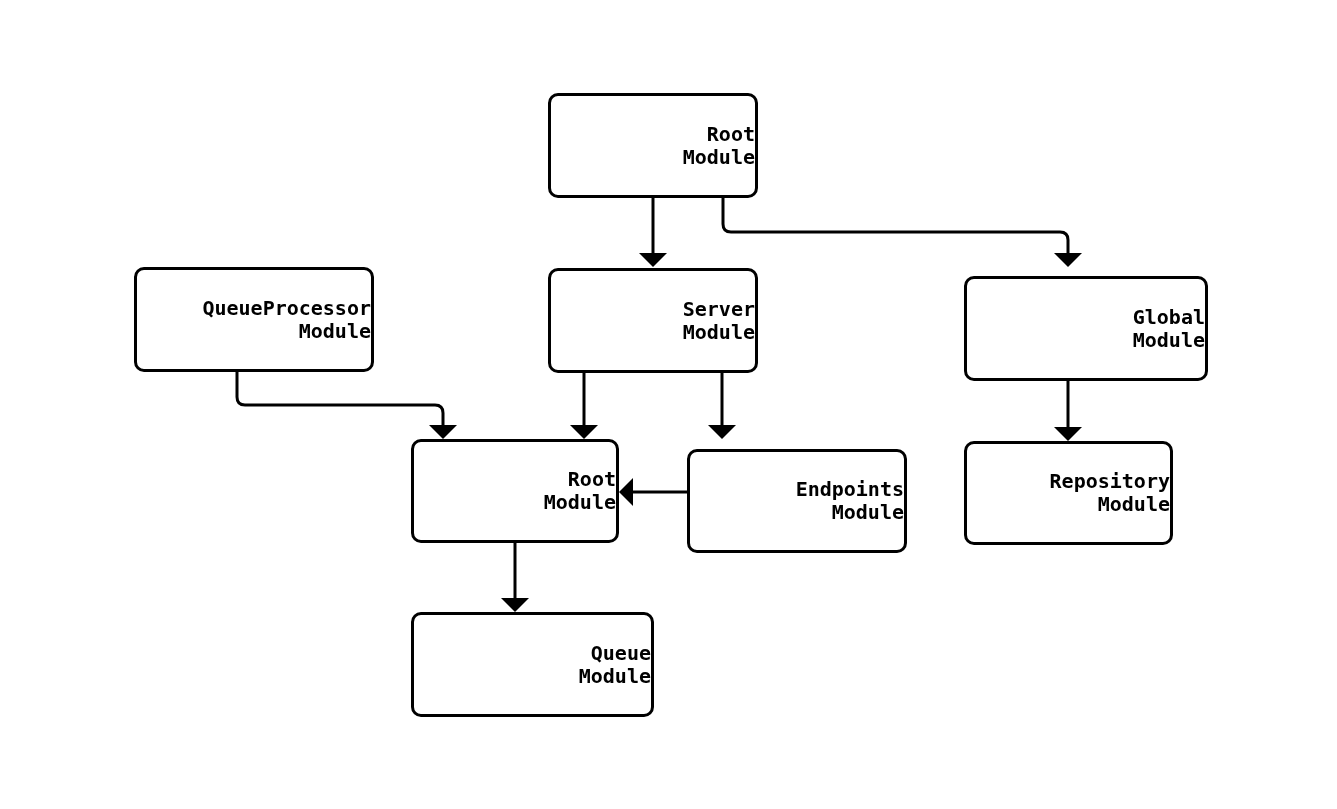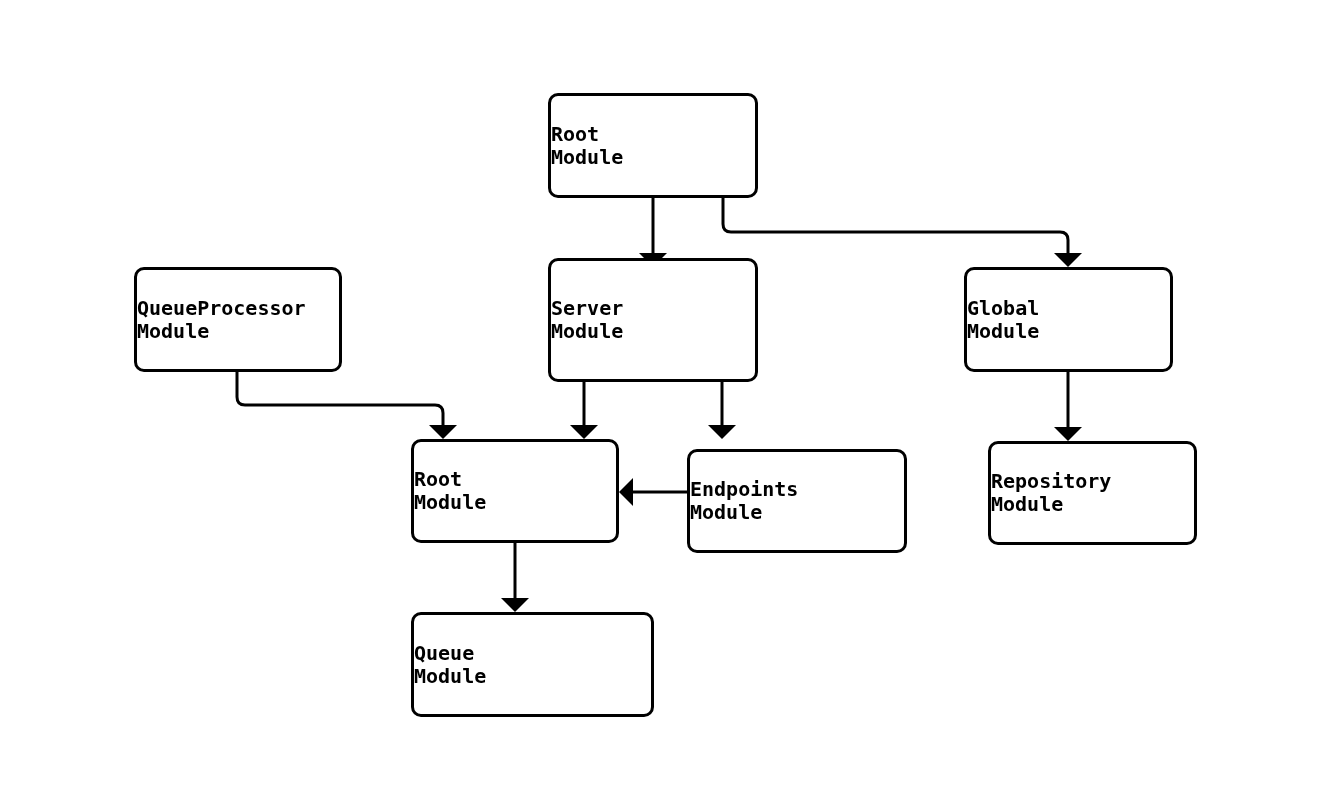--- a/index.html
+++ b/index.html
@@ -32,21 +32,21 @@
     stroke: none;
   }
   .node {
     position: absolute;
     box-sizing: border-box;
     background: #ffffff;
     border: 3px solid #000000;
     border-radius: 10px;
     display: flex;
     flex-direction: column;
-    align-items: flex-start;
+    align-items: flex-end;
     justify-content: center;
     text-align: center;
     color: #000000;
     font-weight: bold;
     font-size: 20px;
     line-height: 23px;
     white-space: nowrap;
   }
   .node span { display: block; }
 </style>
@@ -96,46 +96,46 @@
       <path class="edge" d="M515,543 V598"></path>
       <polygon class="head" points="501,598 529,598 515,612"></polygon>
     </g>
   </svg>
 
   <div class="node" style="left:548px; top:93px; width:210px; height:105px">
     <span>Root</span>
     <span>Module</span>
   </div>
 
-  <div class="node" style="left:134px; top:267px; width:208px; height:105px">
+  <div class="node" style="left:134px; top:267px; width:240px; height:105px">
     <span>QueueProcessor</span>
     <span>Module</span>
   </div>
 
-  <div class="node" style="left:548px; top:258px; width:210px; height:124px">
+  <div class="node" style="left:548px; top:268px; width:210px; height:105px">
     <span>Server</span>
     <span>Module</span>
   </div>
 
-  <div class="node" style="left:964px; top:267px; width:209px; height:105px">
+  <div class="node" style="left:964px; top:276px; width:244px; height:105px">
     <span>Global</span>
     <span>Module</span>
   </div>
 
   <div class="node" style="left:411px; top:439px; width:208px; height:104px">
     <span>Root</span>
     <span>Module</span>
   </div>
 
   <div class="node" style="left:687px; top:449px; width:220px; height:104px">
     <span>Endpoints</span>
     <span>Module</span>
   </div>
 
-  <div class="node" style="left:988px; top:441px; width:209px; height:104px">
+  <div class="node" style="left:964px; top:441px; width:209px; height:104px">
     <span>Repository</span>
     <span>Module</span>
   </div>
 
   <div class="node" style="left:411px; top:612px; width:243px; height:105px">
     <span>Queue</span>
     <span>Module</span>
   </div>
 
 </div>

